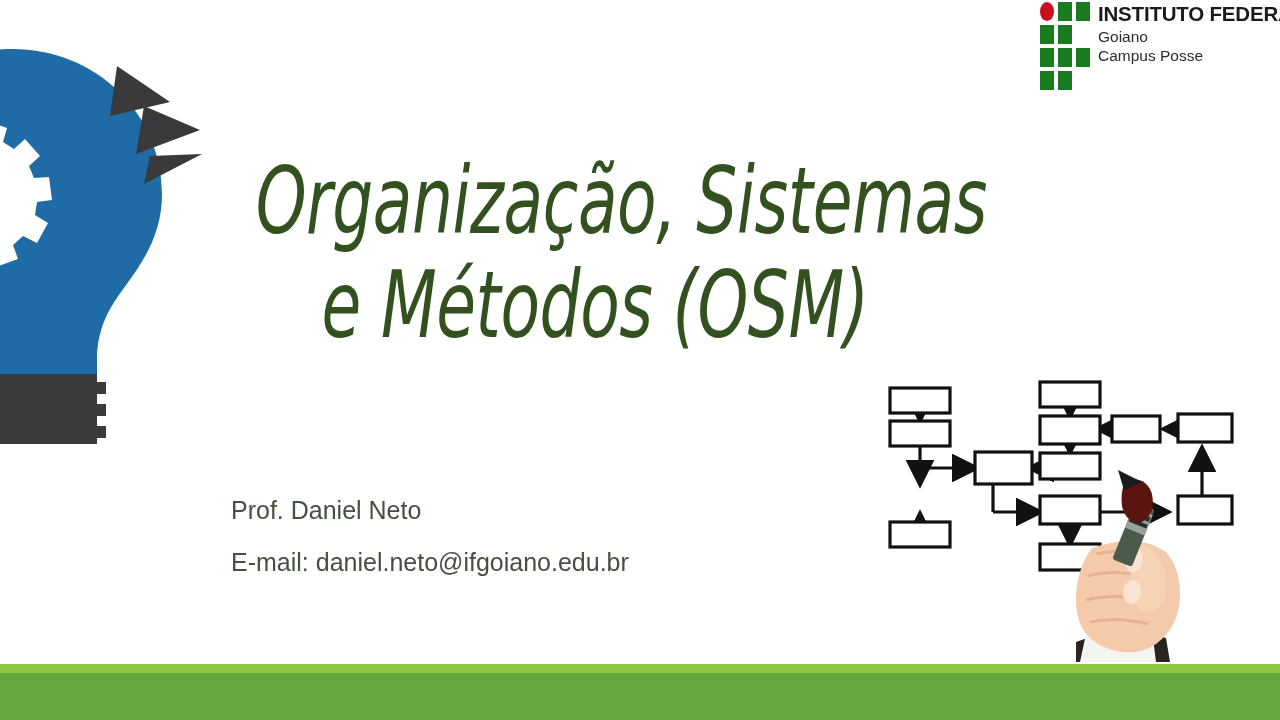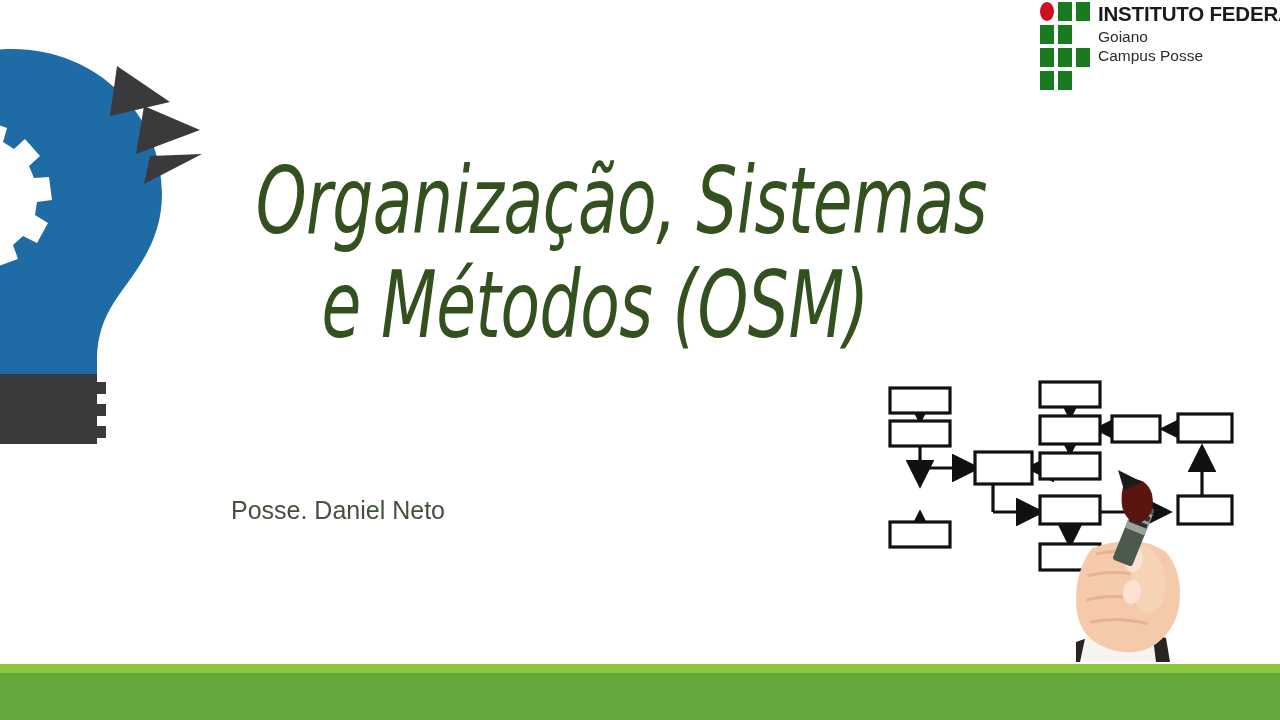--- a/index.html
+++ b/index.html
@@ -191,21 +191,22 @@
       </g>
     </svg>
   </div>
 
   <div id="title-block">
     <div class="title-line">Organização, Sistemas</div>
     <div class="title-line">e Métodos (OSM)</div>
   </div>
 
   <div id="author-block">
-    <div class="author-line">Posse. Daniel Neto</div>
+    <div class="author-line">Prof. Daniel Neto</div>
+    <div class="author-line">E-mail: daniel.neto@ifgoiano.edu.br</div>
   </div>
 
   <div id="logo">
     <div id="logo-mark">
 
       <div class="lm-cell red" style="left:0px;  top:0px;"></div>
       <div class="lm-cell" style="left:18px; top:0px;"></div>
       <div class="lm-cell" style="left:36px; top:0px;"></div>
 
       <div class="lm-cell" style="left:0px;  top:23px;"></div>

